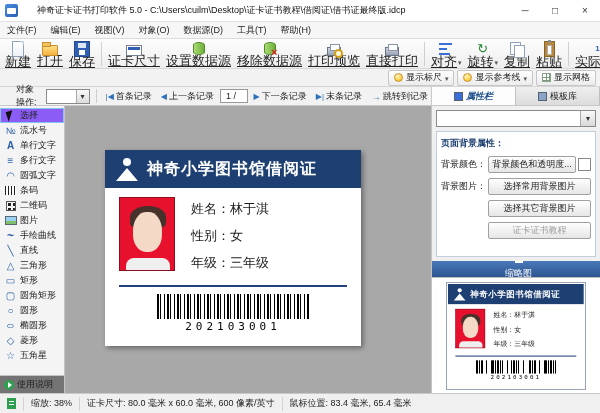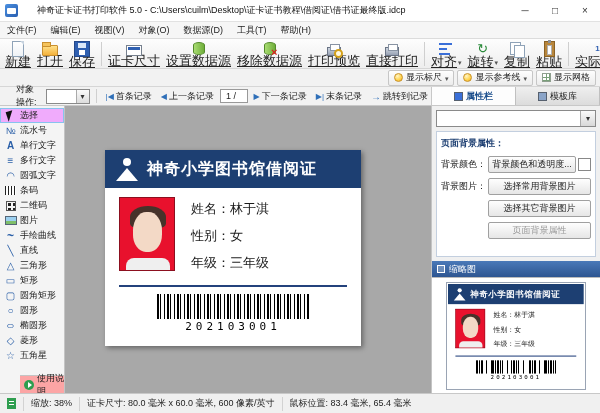--- a/index.html
+++ b/index.html
@@ -73,52 +73,52 @@
   .combo { width:62px; height:15px; background:#fff; border:1px solid #8a8a8a; position:relative; }
   .combo::after { content:"▾"; position:absolute; right:0; top:0; width:12px; height:13px; background:linear-gradient(#fafafa,#dcdcdc); border-left:1px solid #aaa; font-size:8px; line-height:13px; text-align:center; color:#333; }
   .navbtn { display:flex; align-items:center; gap:2px; padding:0 3px; height:16px; white-space:nowrap; }
   .nav-ic { color:#2f6fb8; font-size:8px; font-style:normal; }
   .nav-first::before { content:"|◀"; } .nav-prev::before { content:"◀"; }
   .nav-next::before { content:"▶"; }  .nav-last::before { content:"▶|"; }
   .nav-goto::before { content:"→"; font-size:10px; }
   .counter { height:14px; border:1px solid #999; background:#fff; padding:0 5px; line-height:13px; }
   .panel-tabs { width:169px; display:flex; border-left:1px solid #c8c8c8; }
   .ptab { flex:1; display:flex; align-items:center; justify-content:center; gap:3px; background:linear-gradient(#efefef,#dcdcdc); border-right:1px solid #c0c0c0; }
-  .ptab.active { background:#fdfdfd; color:#1a4d8c; font-weight:bold; }
+  .ptab.active { background:#fdfdfd; color:#1a4d8c; font-weight:bold;font-style:italic; }
   .ptab-ic { width:9px; height:9px; border:1px solid #56606e; }
   .ptab-ic.prop { background:#3a6fd8; } .ptab-ic.tpl { background:#8aa4c8; } .ptab-ic.mat { background:#c8a06a; }
 
   
   .main { position:absolute; top:106px; left:0; right:0; bottom:20px; display:flex; }
 
   .left-col { width:65px; background:#f4f4f4; border-right:1px solid #c4c4c4; display:flex; flex-direction:column; }
   .tools { flex:1; padding-top:2px; overflow:hidden; }
   .tool { height:15px; display:flex; align-items:center; gap:3px; padding-left:3px; border:1px solid transparent; white-space:nowrap; }
-  .tool.active { background:#f0abfc; border-color:#88c3ee; }
+  .tool.active { background:#8b5cf6; border-color:#88c3ee; }
   .tool-ic { width:13px; height:13px; flex:none; display:flex; align-items:center; justify-content:center; font-size:10px; color:#2a5fa8; font-style:normal; }
   .sm-cursor { width:0; height:0; border-left:7px solid #111; border-bottom:10px solid transparent; transform:rotate(-18deg); }
   .g-serial::before { content:"№"; font-size:9px; }
   .g-text1::before { content:"A"; font-weight:bold; }
   .g-textm::before { content:"≡"; }
   .g-arc::before { content:"◠"; }
   .g-curve::before { content:"~"; font-weight:bold; font-size:12px; }
   .g-line::before { content:"╲"; }
   .g-tri::before { content:"△"; }
   .g-rect::before { content:"▭"; }
   .g-rrect::before { content:"▢"; }
   .g-circle::before { content:"○"; }
   .g-ellipse::before { content:"○"; display:inline-block; transform:scaleX(1.45); }
   .g-diamond::before { content:"◇"; }
   .g-star::before { content:"☆"; }
   .sm-barcode { width:11px; height:9px; background:repeating-linear-gradient(90deg,#222 0 1px,#fff 1px 3px); }
   .sm-qr { width:10px; height:10px; border:1px solid #555; background-repeat:no-repeat; background-image:
       linear-gradient(#222,#222),linear-gradient(#222,#222),linear-gradient(#222,#222),linear-gradient(#222,#222);
       background-size:3px 3px,3px 3px,3px 3px,2px 2px; background-position:1px 1px,6px 1px,1px 6px,6px 6px; }
   .sm-img { width:12px; height:9px; border:1px solid #567; background:linear-gradient(180deg,#9cd0f0 55%,#7fbf6a 55%); }
-  .help-row { height:18px; border-top:1px solid #c4c4c4; display:flex; align-items:center; gap:3px; padding-left:4px; background:#fca5a5;margin-left:20px; }
+  .help-row { height:18px; border-top:1px solid #c4c4c4; display:flex; align-items:center; gap:3px; padding-left:4px; background:#737373; }
   .help-ic { width:10px; height:10px; border-radius:50%; background:#2e9e4f; position:relative; flex:none; }
   .help-ic::after { content:""; position:absolute; left:4px; top:2px; border-left:4px solid #fff; border-top:3px solid transparent; border-bottom:3px solid transparent; }
 
   .canvas { flex:1; background:#a8a8a8; position:relative; overflow:hidden; }
 
   
   .card { width:256px; height:196px; background:#fff; }
   .canvas > .card { position:absolute; left:40px; top:44px; box-shadow:2px 2px 5px rgba(0,0,0,.4); }
   .card-header { height:38px; background:#1d3f72; display:flex; align-items:center; gap:7px; padding:0 9px; }
   .card-logo { width:26px; height:27px; position:relative; flex:none; }
@@ -142,21 +142,21 @@
   .combo2 { height:17px; background:#fff; border:1px solid #8a8a8a; position:relative; }
   .combo2::after { content:"▾"; position:absolute; right:0; top:0; width:14px; height:15px; background:linear-gradient(#fafafa,#d8d8d8); border-left:1px solid #aaa; font-size:8px; line-height:15px; text-align:center; color:#333; }
   .prop-box { flex:1; margin:2px 4px 4px; background:#fff; border:1px solid #c3cfdf; padding:5px 4px; overflow:hidden; }
   .prop-title { color:#1d3f72; font-weight:bold; margin-bottom:6px; }
   .prow { display:flex; align-items:center; gap:2px; margin-bottom:5px; }
   .plabel { width:45px; flex:none; }
   .pindent { margin-left:47px; }
   .pbtn { flex:1; height:17px; border:1px solid #a0a0a0; border-radius:2px; background:linear-gradient(#fefefe,#e6e6e6); font-size:9px; text-align:center; line-height:15px; white-space:nowrap; overflow:hidden; font-family:"Liberation Sans",sans-serif; }
   .pbtn.disabled { color:#9a9a9a; }
   .swatch { width:13px; height:13px; background:#fff; border:1px solid #888; flex:none; }
-  .thumb-header { height:16px; background:linear-gradient(#4a79b8,#2d5591); color:#fff; display:flex; align-items:center; gap:4px; padding-left:5px; }
+  .thumb-header { height:16px; background:linear-gradient(#4a79b8,#2d5591); color:#fff; display:flex; align-items:center; gap:4px; padding-left:5px;flex-direction:column; }
   .th-ic { width:8px; height:8px; border:1px solid #fff; background:rgba(255,255,255,.25); }
   .thumb-area { height:116px; background:#fff; border-top:1px solid #bbb; display:flex; justify-content:center; align-items:flex-start; padding-top:4px; }
   .thumb-card { width:140px; height:108px; border:1px solid #9aa4b4; overflow:hidden; padding:1px; }
   .mini { width:256px; height:196px; transform:scale(0.53); transform-origin:0 0; }
 
   
   .statusbar { position:absolute; left:0; right:0; bottom:0; height:20px; background:#f0f0f0; border-top:1px solid #c8c8c8; display:flex; align-items:center; }
   .seg { display:flex; align-items:center; gap:3px; padding:0 7px; height:14px; border-right:1px solid #d2d2d2; white-space:nowrap; }
   .seg.last { border-right:none; flex:1; }
   .xls-ic { width:9px; height:11px; background:#2e9e4f; flex:none; background-image:linear-gradient(#fff,#fff),linear-gradient(#fff,#fff); background-size:5px 1px,5px 1px; background-position:2px 3px,2px 6px; background-repeat:no-repeat; }
@@ -440,21 +440,21 @@
         <span class="swatch"></span>
       </div>
       <div class="prow">
         <span class="plabel">背景图片：</span>
         <span class="pbtn">选择常用背景图片</span>
       </div>
       <div class="prow pindent">
         <span class="pbtn">选择其它背景图片</span>
       </div>
       <div class="prow pindent">
-        <span class="pbtn disabled">页面背景属性</span>
+        <span class="pbtn disabled">证卡证书教程</span>
       </div>
     </div>
     <div class="thumb-header">
       <span class="th-ic"></span>
       <span>缩略图</span>
     </div>
     <div class="thumb-area">
       <div class="thumb-card">
         <div class="mini">
           <div class="card">

